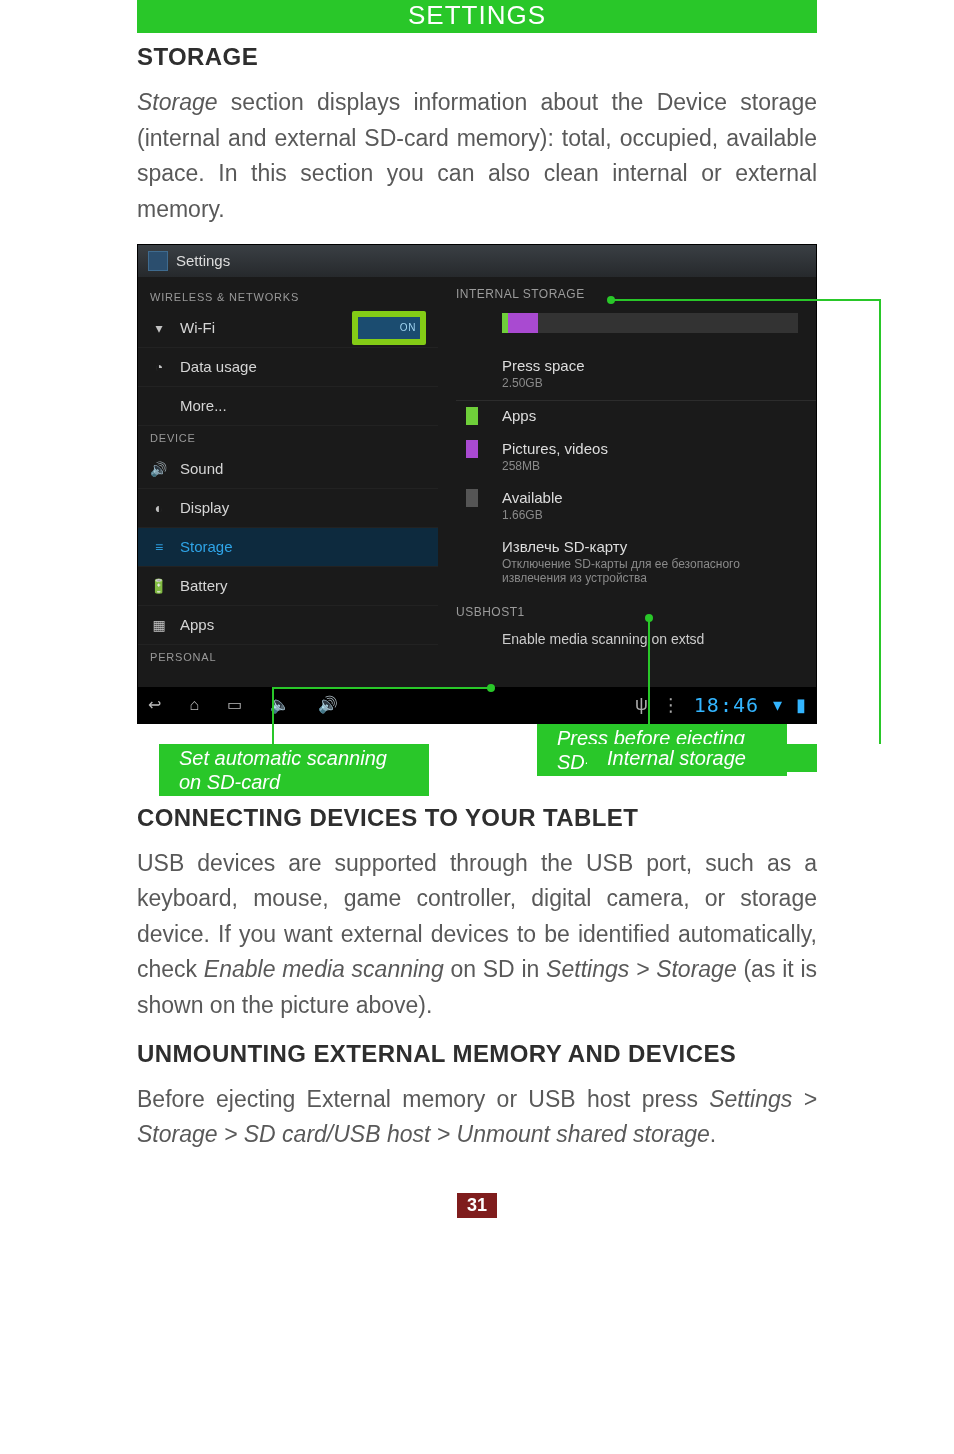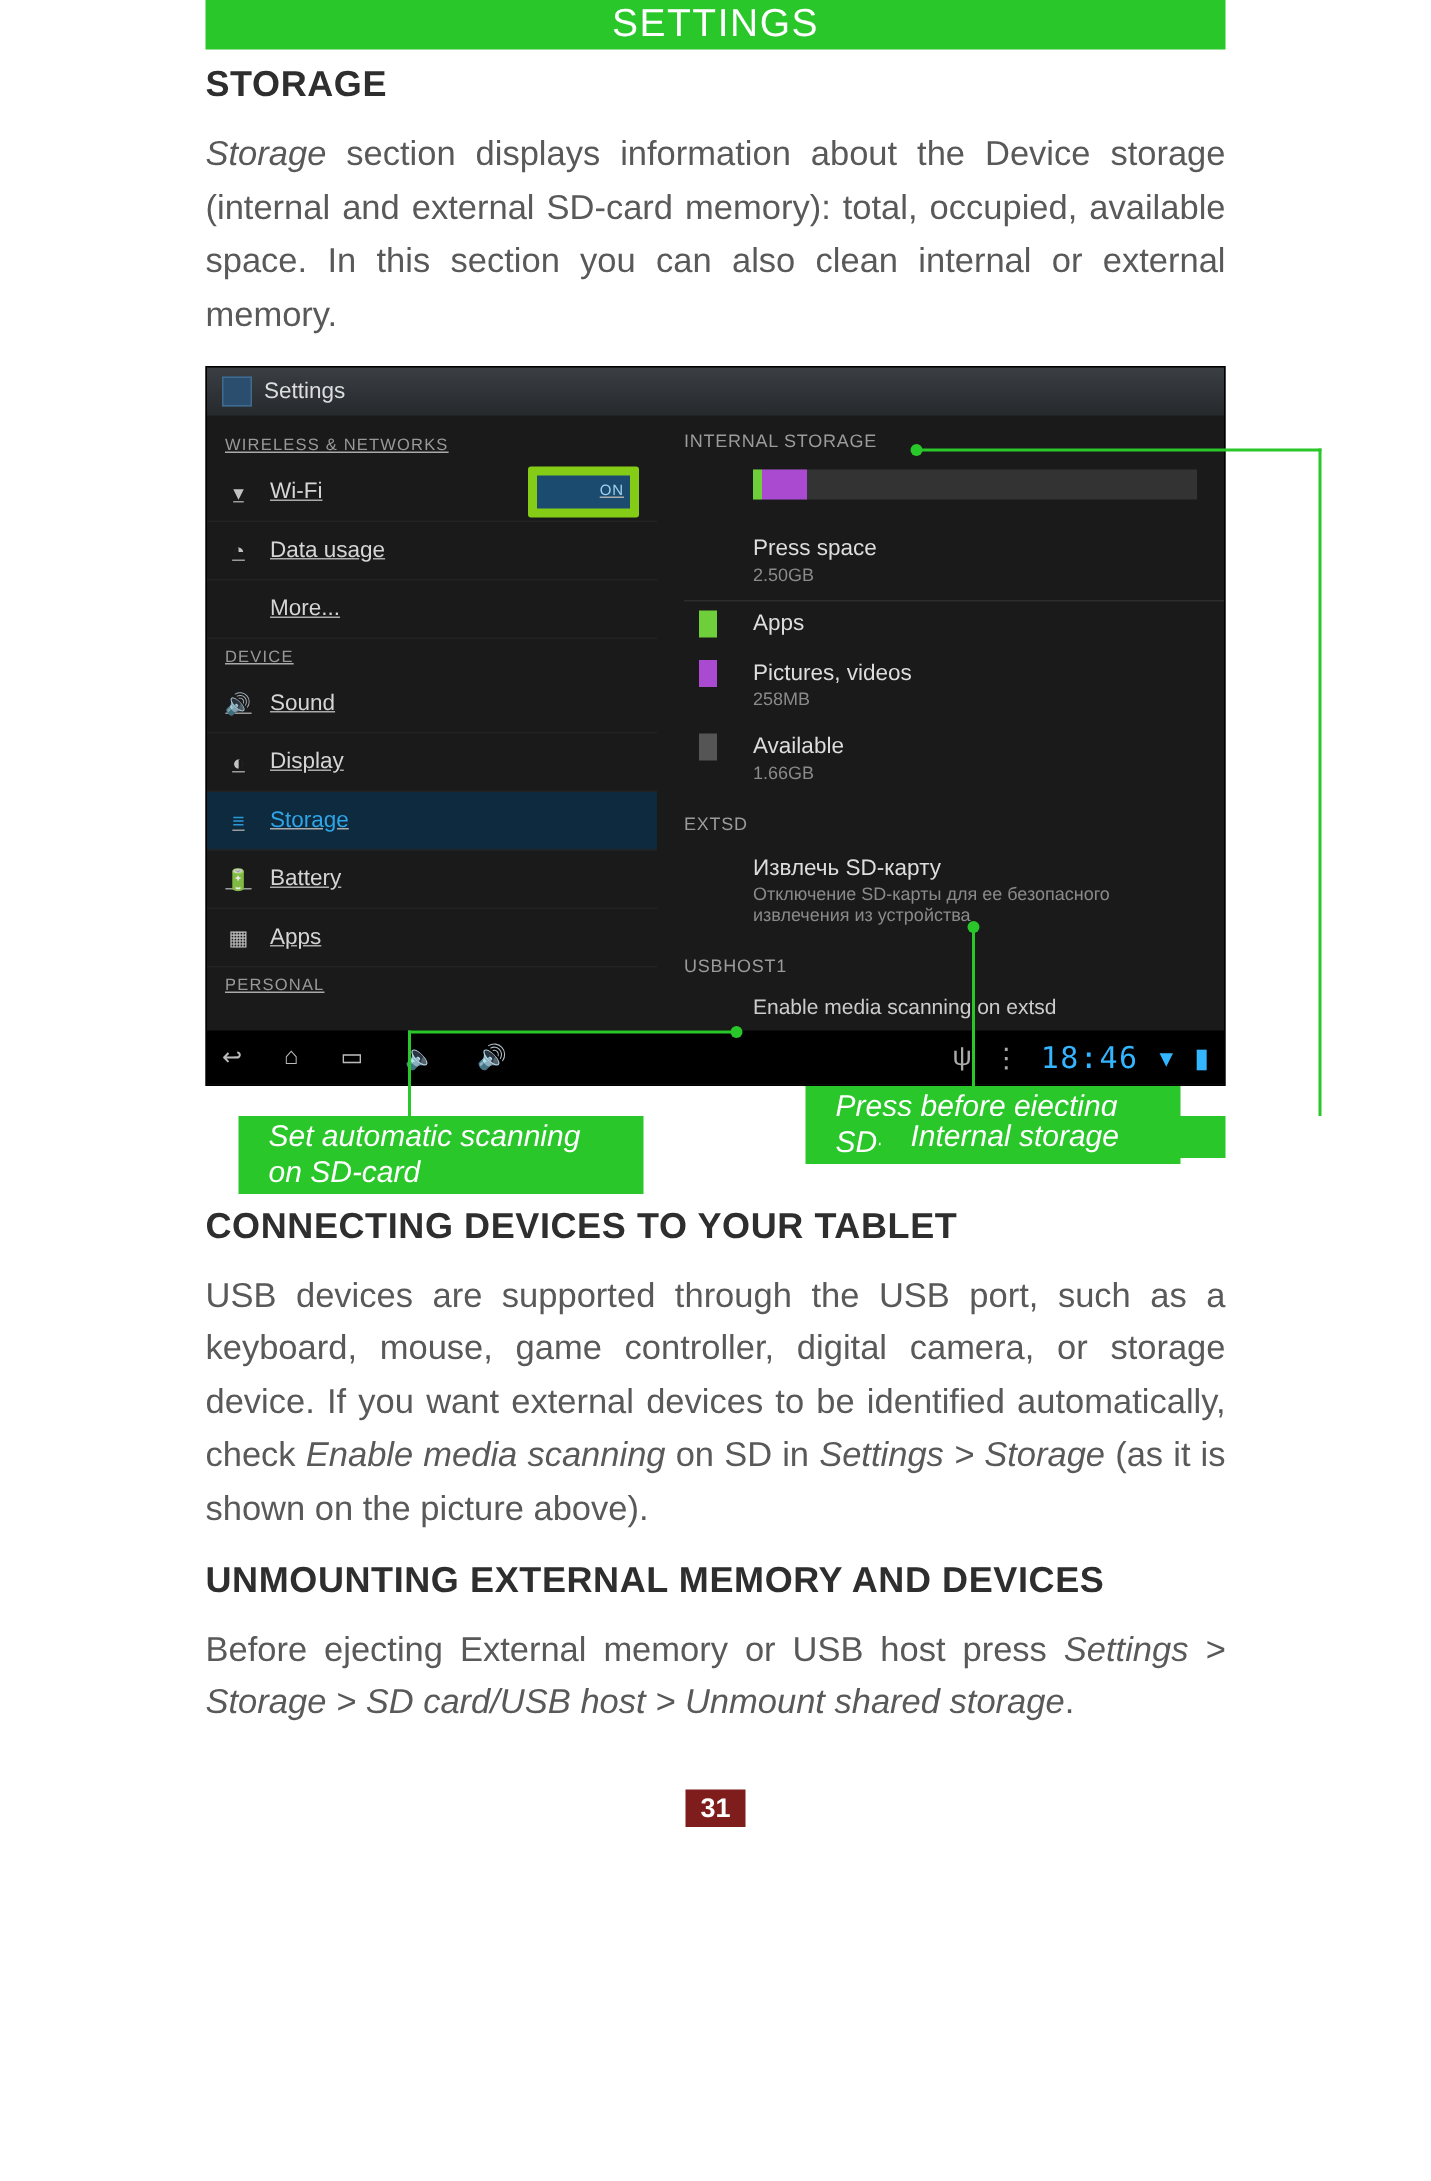--- a/index.html
+++ b/index.html
@@ -8,21 +8,21 @@
   .body-pad{padding:0 48px;}
   h2.sec{font-size:24px;font-weight:700;color:#2e2e2e;margin:10px 0 14px 0;letter-spacing:0.4px;}
   p.doc{font-size:23px;line-height:1.55;color:#595959;text-align:justify;margin:0 0 16px 0;}
   .ital{font-style:italic;}
   
   .shot-wrap{position:relative;margin:6px 48px 0 48px;}
   .shot{background:#1a1a1a;border:1px solid #000;width:100%;box-sizing:border-box;position:relative;overflow:hidden;}
   .shot-titlebar{background:linear-gradient(#3a3f44,#26292c);height:32px;display:flex;align-items:center;padding-left:10px;color:#ddd;font-size:15px;}
   .shot-titlebar .icn{width:18px;height:18px;background:#2b4e6e;margin-right:8px;border:1px solid #3f6b8f;}
   .shot-body{display:flex;height:410px;}
-  .shot-left{width:300px;border-right:none;padding:8px 0 0 0;color:#aaa;font-size:14px;position:relative;text-decoration:underline;}
+  .shot-left{width:300px;border-right:none;padding:8px 0 0 0;color:#aaa;font-size:14px;position:relative;}
   .cat{font-size:11px;letter-spacing:0.8px;color:#999;padding:6px 12px;}
   .row{display:flex;align-items:center;height:38px;padding:0 12px;border-bottom:1px solid #222;color:#d5d5d5;font-size:15px;}
   .row.sel{background:#0d2a3e;color:#2fa4e7;}
   .row .ico{width:18px;height:18px;margin-right:12px;opacity:.9;display:flex;align-items:center;justify-content:center;font-size:14px;}
   .toggle{margin-left:auto;width:54px;height:22px;background:#1b4c70;border:6px solid #84cc16;border-radius:2px;color:#9fd3f0;font-size:10px;display:flex;align-items:center;justify-content:flex-end;padding:0 4px;letter-spacing:0.6px;}
   .shot-right{flex:1;padding:0;color:#ccc;font-size:14px;position:relative;}
   .rhead{font-size:12px;letter-spacing:0.5px;color:#9b9b9b;padding:10px 0 8px 18px;}
   .usage-bar{height:20px;background:#333;margin:4px 18px 18px 64px;position:relative;}
   .seg{position:absolute;top:0;height:100%;}
   .seg1{left:0;width:6px;background:#6fcf3a;}
@@ -128,21 +128,20 @@
           <div class="item pv">
             <div class="sw"></div>
             <div class="lbl">Pictures, videos</div>
             <div class="sub">258MB</div>
           </div>
           <div class="item av">
             <div class="sw"></div>
             <div class="lbl">Available</div>
             <div class="sub">1.66GB</div>
           </div>
-          <div class="rhead" style="padding-left:18px">EXTSD</div>
           <div class="item" style="padding-left:64px">
             <div class="lbl">Извлечь SD-карту</div>
             <div class="sub">Отключение SD-карты для ее безопасного извлечения из устройства</div>
           </div>
           <div class="rhead" style="padding-left:18px">USBHOST1</div>
           <div class="item" style="padding:4px 18px 0 64px">
             <div class="lbl" style="font-size:14px;color:#ccc">Enable media scanning on extsd</div>
           </div>
         </div>
       </div>

